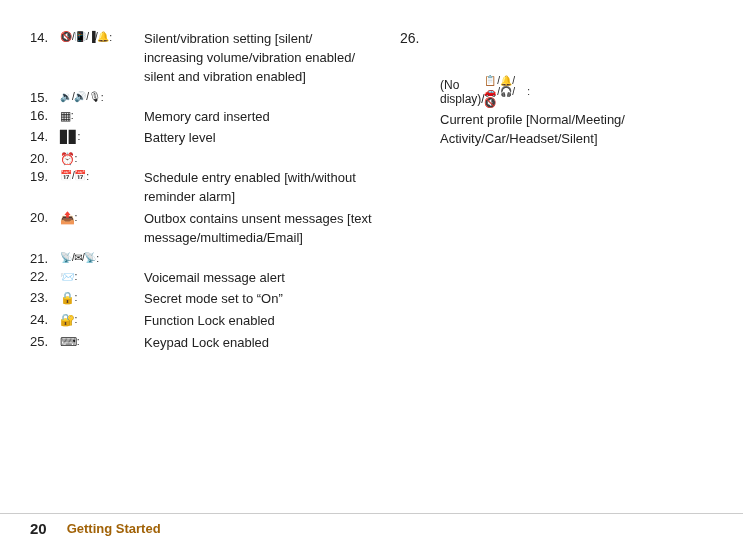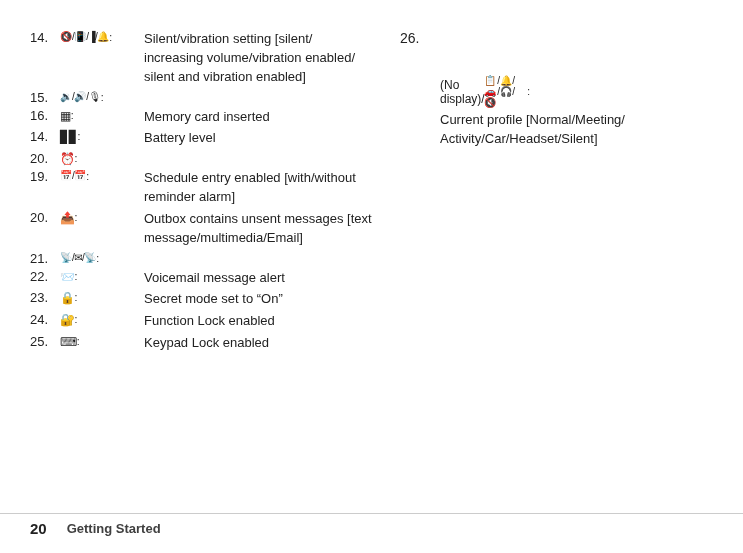--- a/index.html
+++ b/index.html
@@ -55,21 +55,21 @@
     .footer-page {
       font-size: 15px;
       font-weight: bold;
       color: #222;
       margin-right: 20px;
     }
 
     .footer-title {
       font-size: 13px;
       font-weight: bold;
-      color: #404040;
+      color: #a16207;
     }
 
     .item-row {
       display: flex;
       margin-bottom: 3px;
     }
 
     .num-cell {
       width: 30px;
       font-size: 13px;

